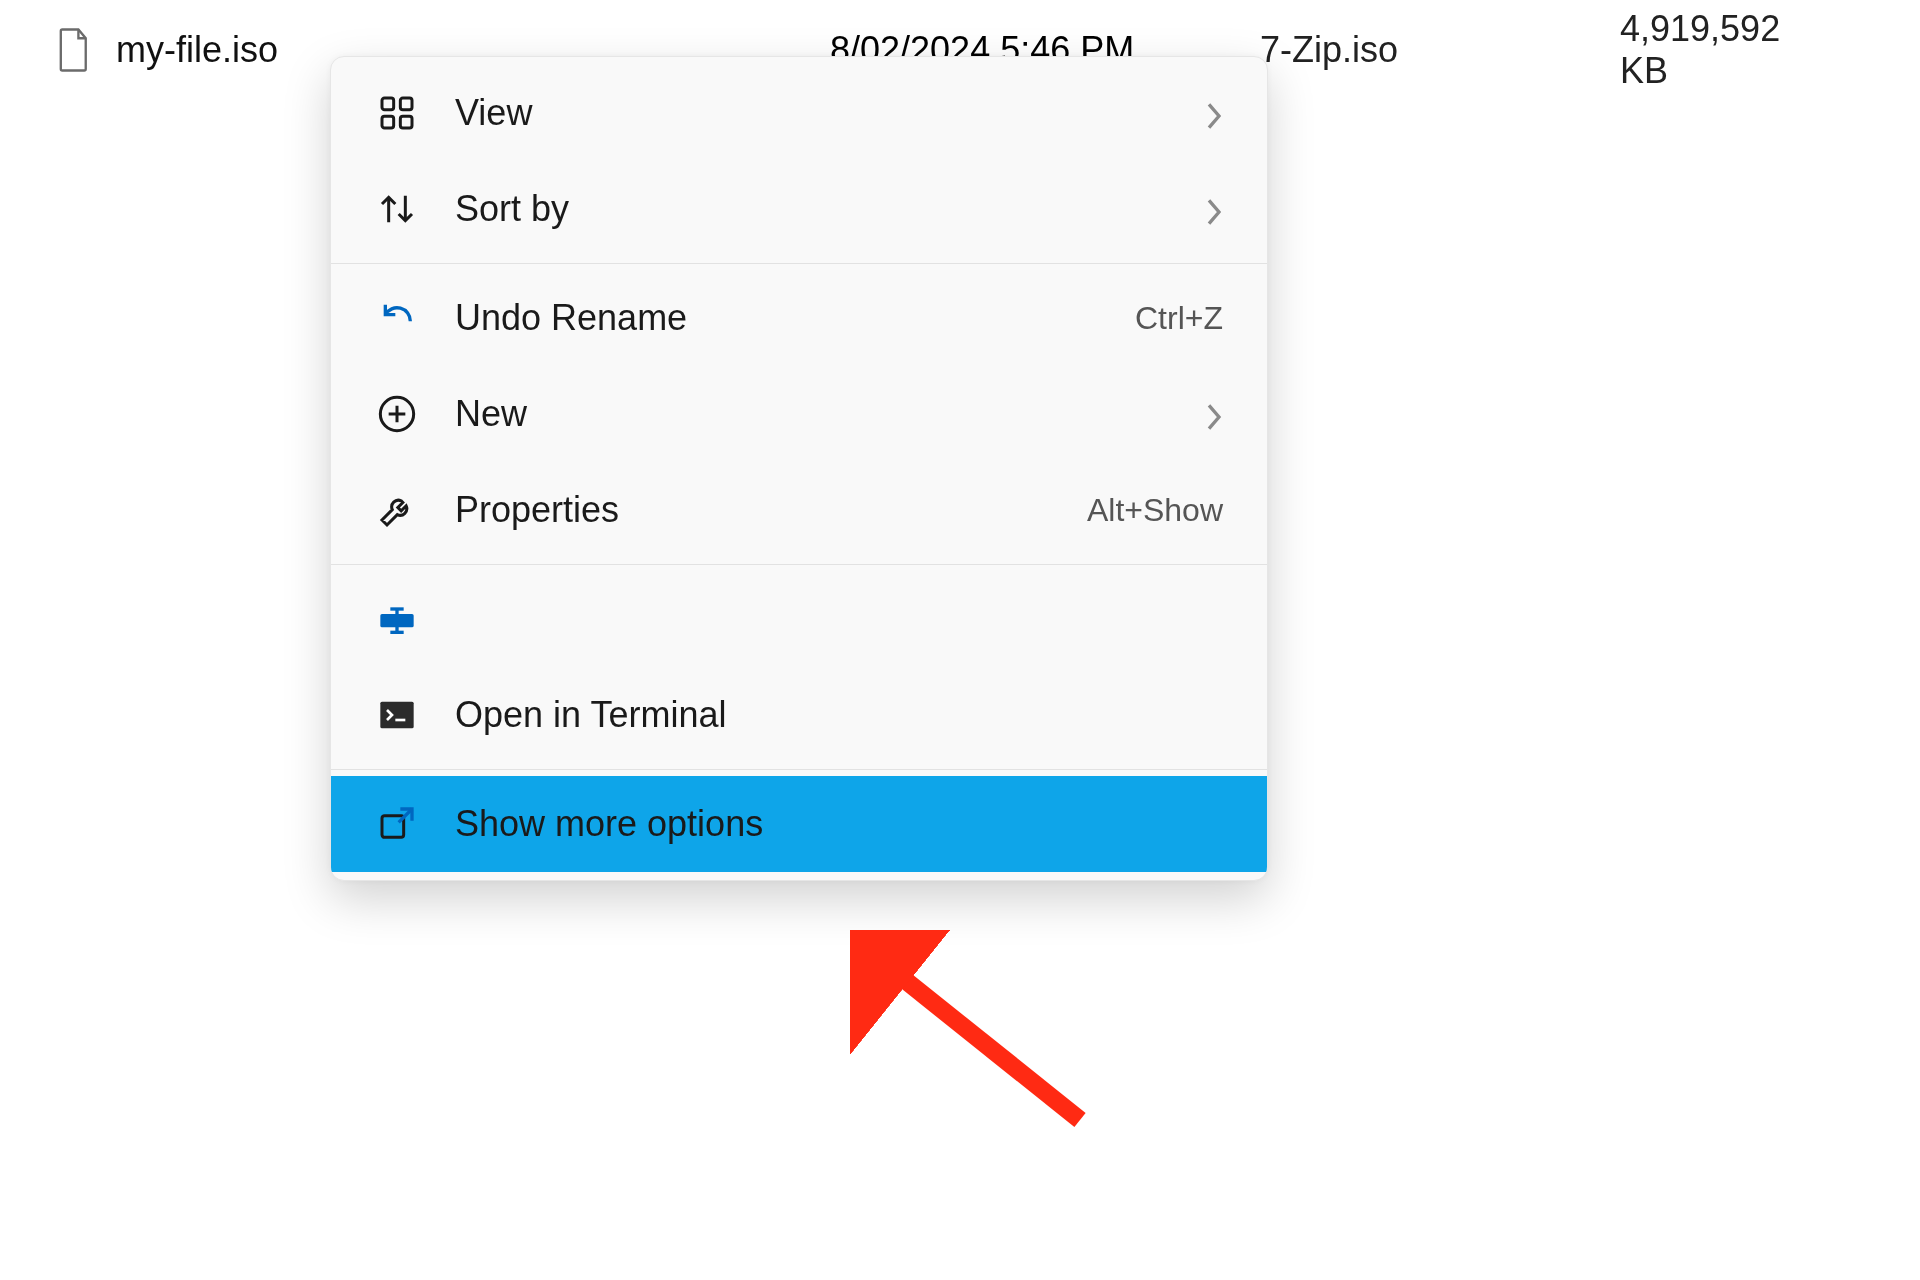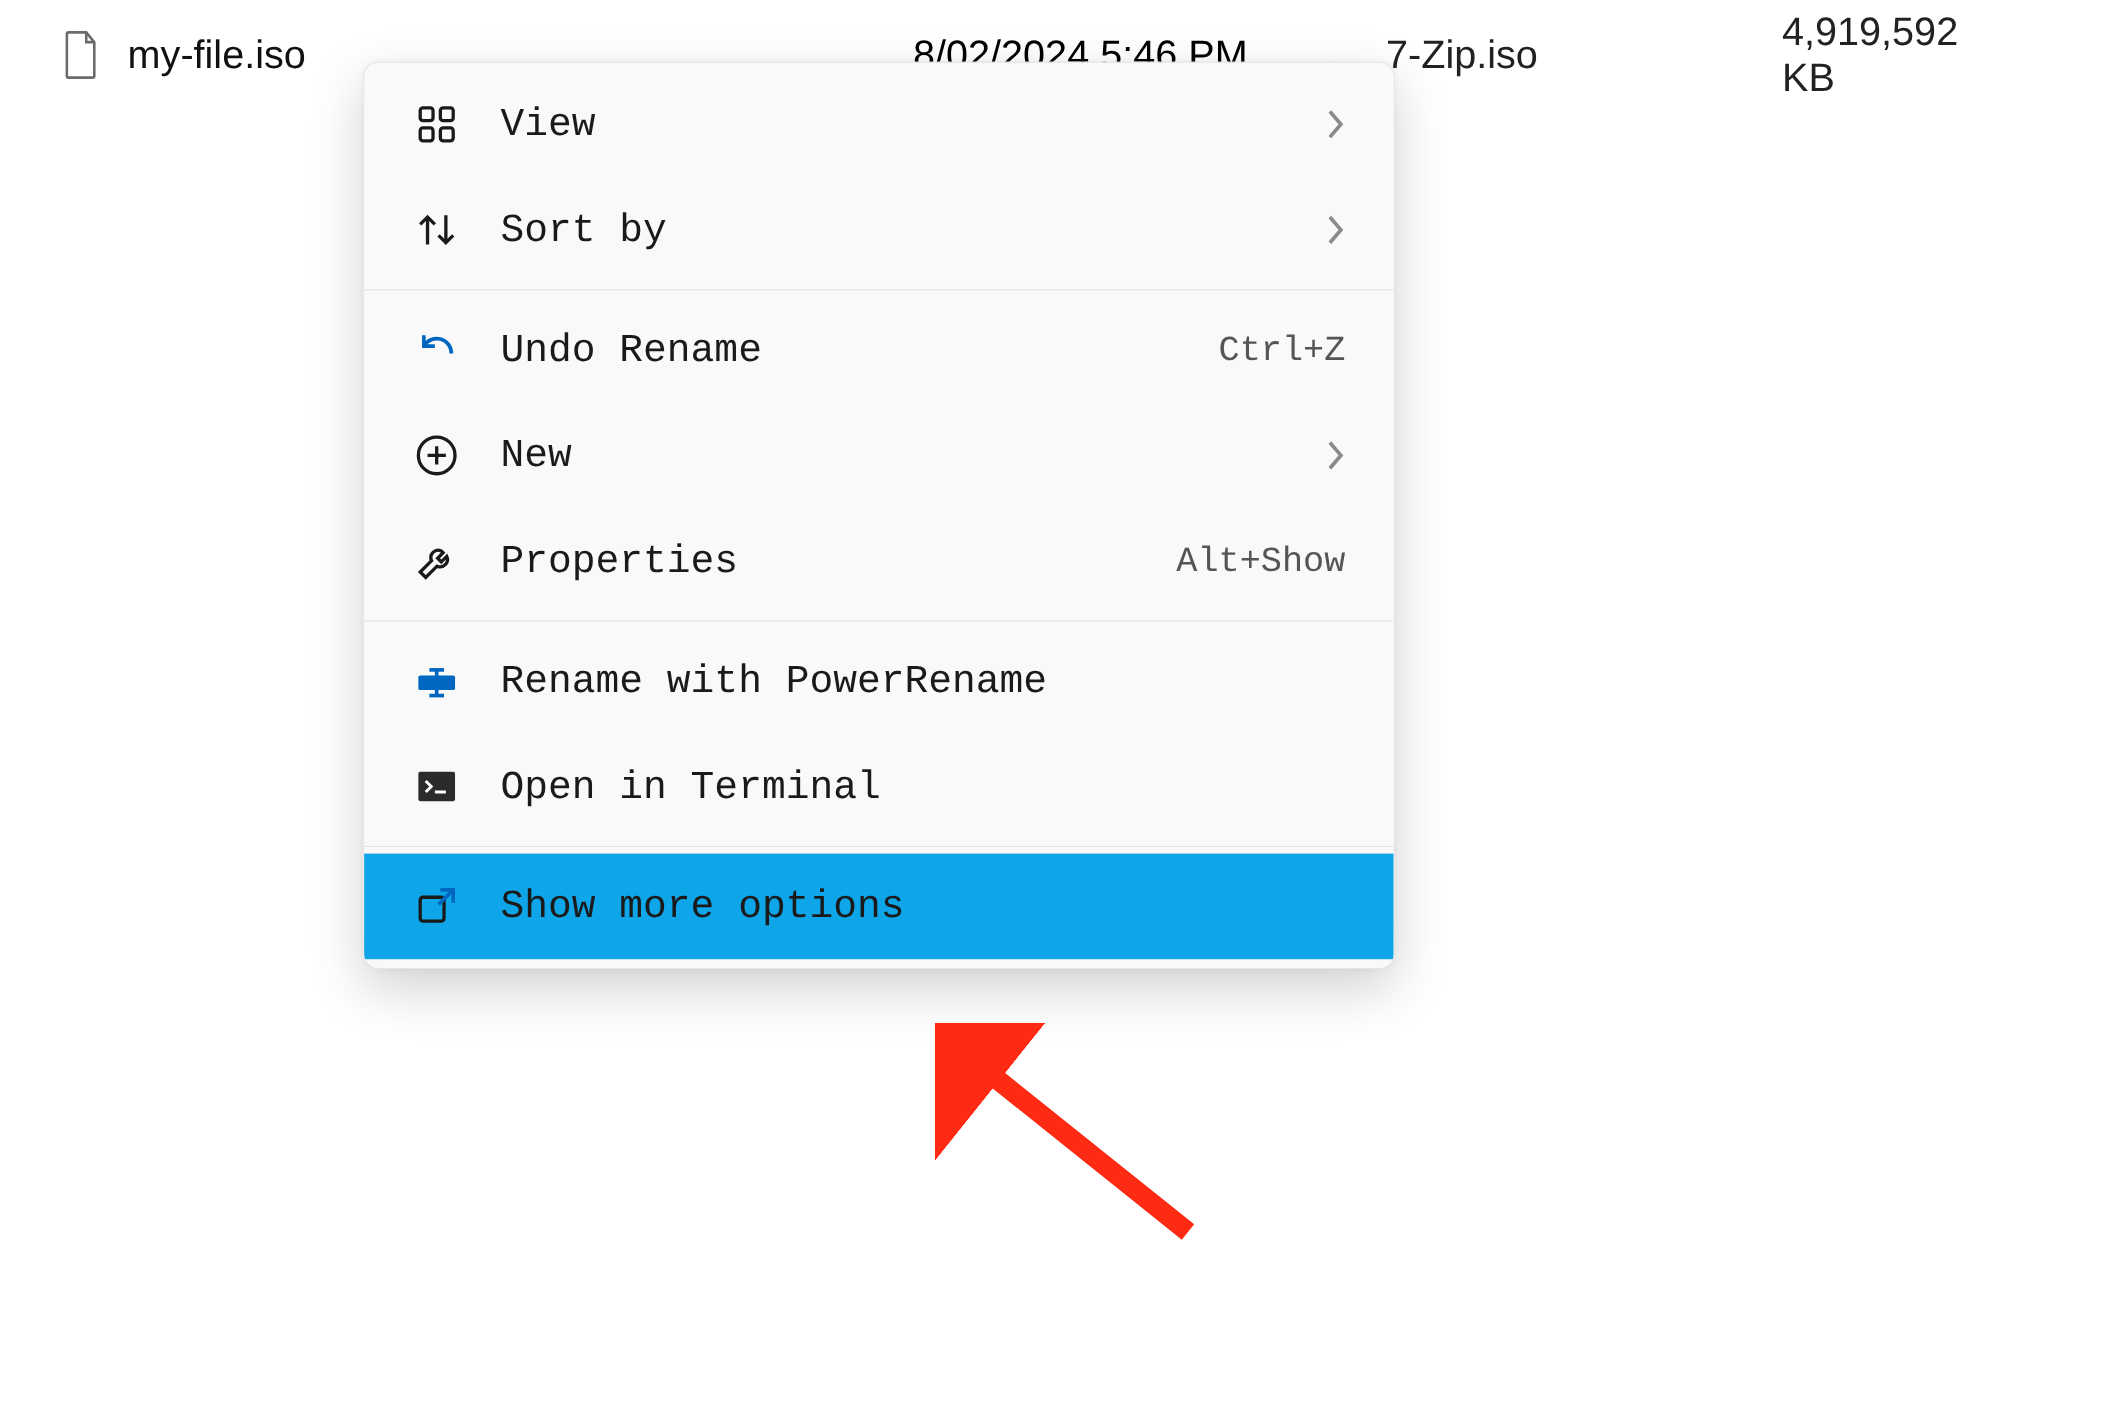--- a/index.html
+++ b/index.html
@@ -46,21 +46,20 @@
     overflow: hidden;
   }
   .menu-item {
     display: flex;
     align-items: center;
     height: 96px;
     padding: 0 44px;
     font-size: 36px;
     cursor: default;
     position: relative;
-    font-family: Liberation Mono, monospace;
   }
   .menu-item.hovered { background: #0ea5e9; }
   .menu-icon {
     width: 44px;
     height: 44px;
     flex: 0 0 44px;
     margin-right: 36px;
     display: flex;
     align-items: center;
     justify-content: center;
@@ -180,21 +179,20 @@
 
   <div class="menu-item">
     <span class="menu-icon">
       <svg viewBox="0 0 24 24" width="40" height="40">
         <rect x="2" y="9" width="20" height="8" rx="1" fill="#0067c0"></rect>
         <rect x="11" y="6" width="2" height="14" fill="#0067c0"></rect>
         <rect x="8" y="5" width="8" height="2" fill="#0067c0"></rect>
         <rect x="8" y="19" width="8" height="2" fill="#0067c0"></rect>
       </svg>
     </span>
-    <span class="menu-label">Rename with PowerRename</span>
   </div>
 
   <div class="menu-item">
     <span class="menu-icon">
       <svg viewBox="0 0 24 24" width="40" height="40">
         <rect x="2" y="4" width="20" height="16" rx="1" fill="#2b2b2b"></rect>
         <path d="M6 9l3 3-3 3" stroke="#fff" stroke-width="1.6" fill="none"></path>
         <path d="M11 15h6" stroke="#fff" stroke-width="1.6"></path>
       </svg>
     </span>

